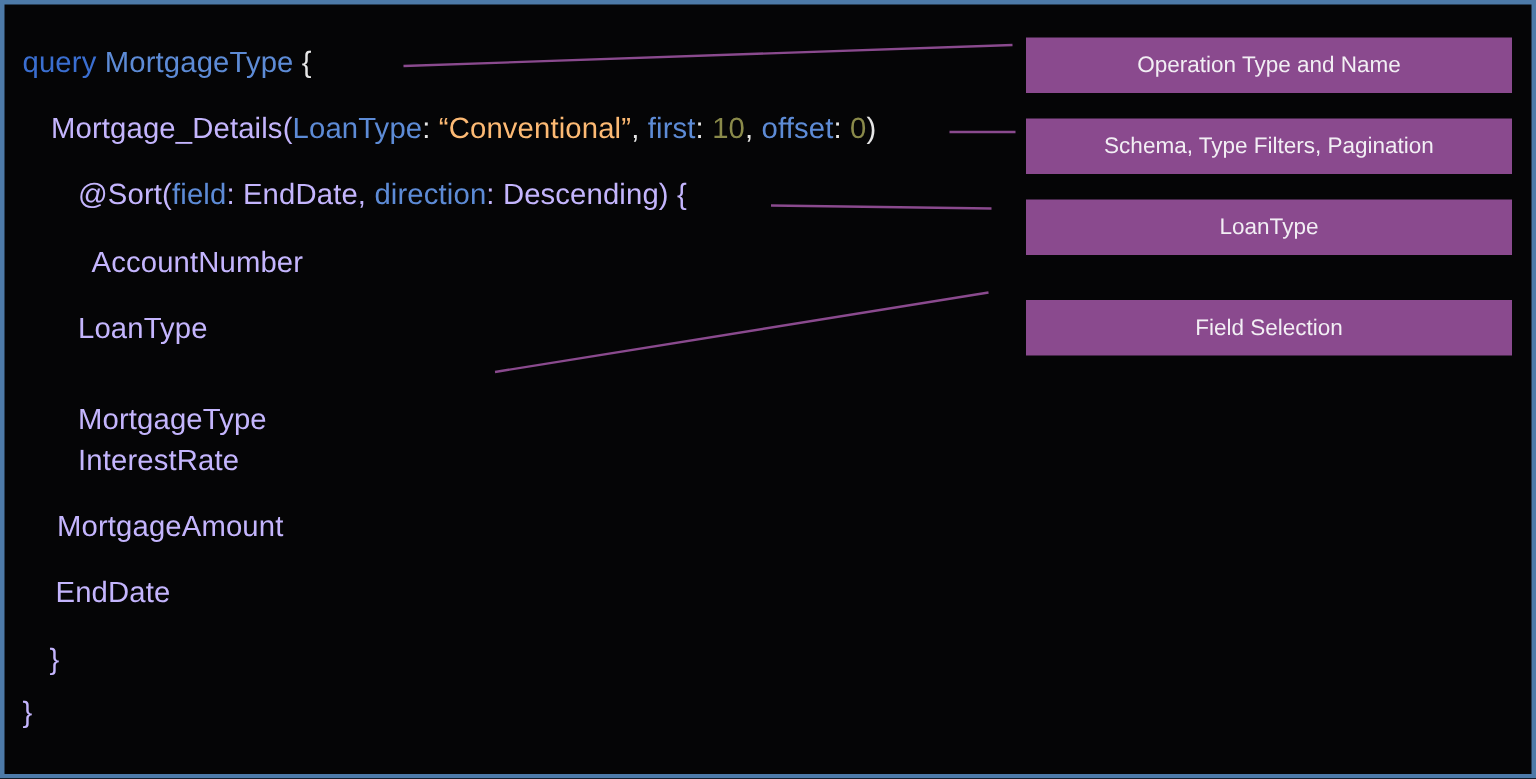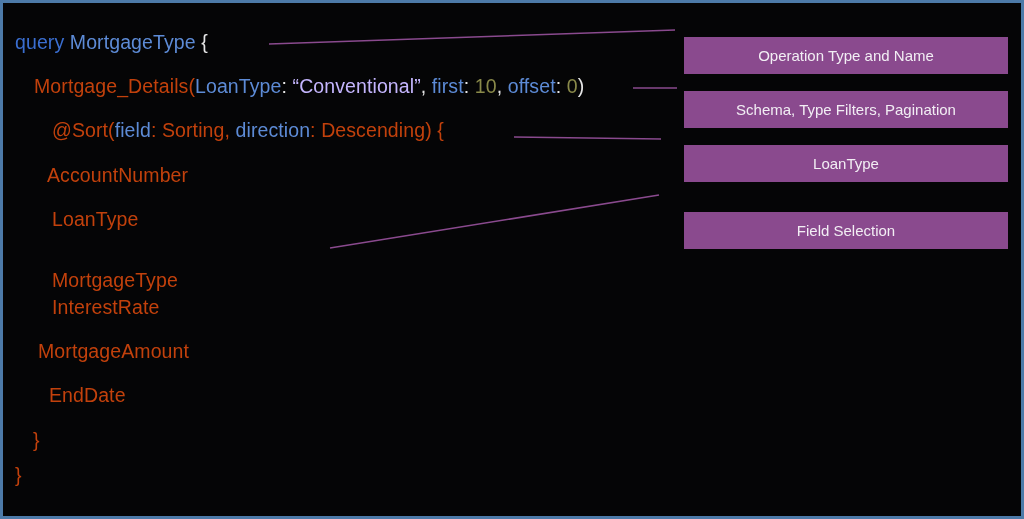--- a/index.html
+++ b/index.html
@@ -35,36 +35,36 @@
     font-family: "Liberation Sans", sans-serif;
     font-size: 19.5px;
     line-height: 22px;
     color: #e8e8e8;
     letter-spacing: 0.1px;
   }
 
   
   .tok-keyword   { color: #3a6ed0; }
   .tok-opname    { color: #5d8bd6; }
-  .tok-plain     { color: #c2410c; }
+  .tok-plain     { color: #c4b5fd; }
   .tok-arg       { color: #5d8bd6; }
-  .tok-string    { color: #c4b5fd; }
+  .tok-string    { color: #fdba74; }
   .tok-number    { color: #8a8a4a; }
   .tok-punct     { color: #e6e6e6; }
 
   
   .ln1 { left: 12px;  top: 28px;  }
   .ln2 { left: 31px;  top: 72px;  }
   .ln3 { left: 49px;  top: 116px; }
-  .ln4 { left: 44px;  top: 161px; text-align: right; }
+  .ln4 { left: 58px;  top: 161px; text-align: right; }
   .ln5 { left: 49px;  top: 205px; }
   .ln6 { left: 49px;  top: 266px; }
   .ln7 { left: 49px;  top: 293px; text-align: right; }
   .ln8 { left: 35px;  top: 337px; }
-  .ln9 { left: 46px;  top: 381px; }
+  .ln9 { left: 34px;  top: 381px; }
   .ln10 { left: 30px; top: 426px; }
   .ln11 { left: 12px; top: 461px; }
 
   
   .labels {
     position: absolute;
     left: 681px;
     top: 0;
     width: 324px;
   }
@@ -76,21 +76,20 @@
     background: #8a4a8e;
     color: #f2eef4;
     font-size: 15px;
     font-family: "Liberation Sans", sans-serif;
     display: flex;
     align-items: center;
     justify-content: center;
     text-align: center;
     box-sizing: border-box;
     padding: 0 6px;
-    margin-top: 12px;
   }
   .lb1 { top: 22px;  }
   .lb2 { top: 76px;  }
   .lb3 { top: 130px; }
   .lb4 { top: 197px; }
 
   
   .connectors {
     position: absolute;
     left: 0;
@@ -108,21 +107,21 @@
   <svg class="connectors" viewBox="0 0 1024 519" width="1024" height="519" aria-hidden="true">
       <line x1="266" y1="41" x2="672" y2="27" stroke="#8a4a8e" stroke-width="1.6"></line>
       <line x1="630" y1="85" x2="674" y2="85" stroke="#8a4a8e" stroke-width="1.6"></line>
       <line x1="511" y1="134" x2="658" y2="136" stroke="#8a4a8e" stroke-width="1.6"></line>
       <line x1="327" y1="245" x2="656" y2="192" stroke="#8a4a8e" stroke-width="1.6"></line>
     </svg>
 
   <div class="code">
     <div class="code-line ln1"><span class="tok-keyword">query</span><span class="tok-plain"> </span><span class="tok-opname">MortgageType</span><span class="tok-punct"> {</span></div>
     <div class="code-line ln2"><span class="tok-plain">Mortgage_Details(</span><span class="tok-arg">LoanType</span><span class="tok-punct">: </span><span class="tok-string">“Conventional”</span><span class="tok-punct">, </span><span class="tok-arg">first</span><span class="tok-punct">: </span><span class="tok-number">10</span><span class="tok-punct">, </span><span class="tok-arg">offset</span><span class="tok-punct">: </span><span class="tok-number">0</span><span class="tok-punct">)</span></div>
-    <div class="code-line ln3"><span class="tok-plain">@Sort(</span><span class="tok-arg">field</span><span class="tok-plain">: Sorting, </span><span class="tok-arg">direction</span><span class="tok-plain">: Descending) {</span></div>
+    <div class="code-line ln3"><span class="tok-plain">@Sort(</span><span class="tok-arg">field</span><span class="tok-plain">: EndDate, </span><span class="tok-arg">direction</span><span class="tok-plain">: Descending) {</span></div>
     <div class="code-line ln4"><span class="tok-plain">AccountNumber</span></div>
     <div class="code-line ln5"><span class="tok-plain">LoanType</span></div>
     <div class="code-line ln6"><span class="tok-plain">MortgageType</span></div>
     <div class="code-line ln7"><span class="tok-plain">InterestRate</span></div>
     <div class="code-line ln8"><span class="tok-plain">MortgageAmount</span></div>
     <div class="code-line ln9"><span class="tok-plain">EndDate</span></div>
     <div class="code-line ln10"><span class="tok-plain">}</span></div>
     <div class="code-line ln11"><span class="tok-plain">}</span></div>
   </div>
 

